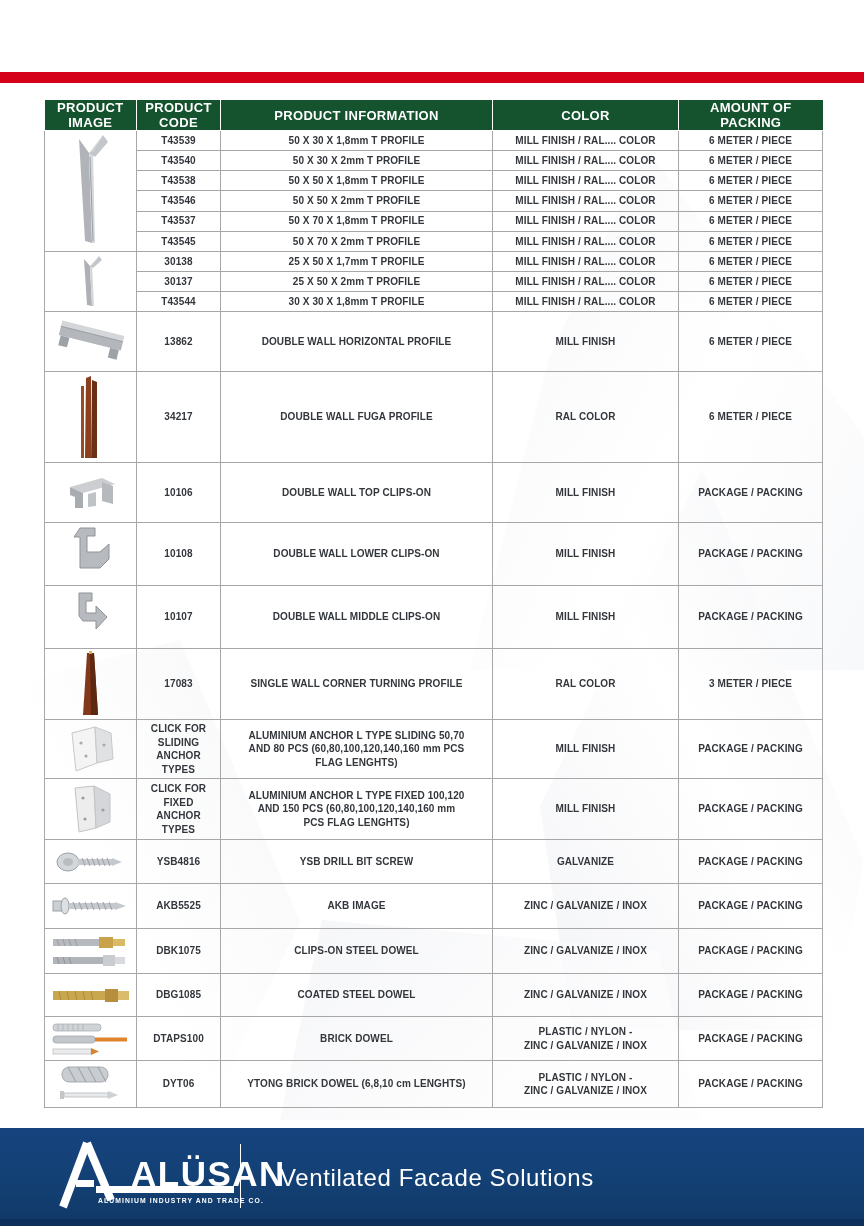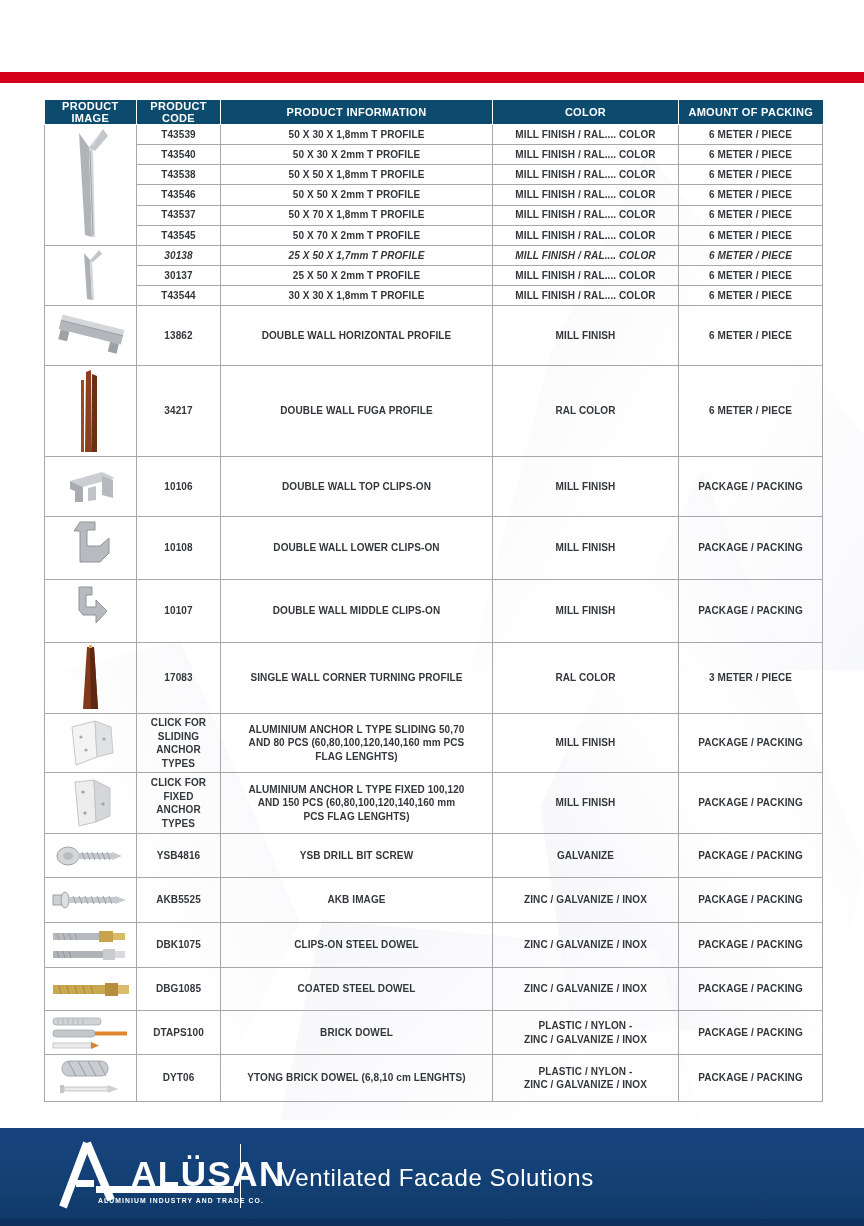--- a/index.html
+++ b/index.html
@@ -33,21 +33,21 @@
     display:inline; font-style:italic; font-weight:600; font-size:26px;
     color:#154a8e; letter-spacing:.2px; margin-left:6px;
   }
   .red-bar { position:absolute; z-index:2; top:72px; left:0; width:864px; height:11px; background:#d50019; }
 
   table.products {
     position:absolute; z-index:2; left:44px; top:100px; width:778px;
     border-collapse:collapse; table-layout:fixed;
   }
   table.products th {
-    background:#0c4a6e; color:#ffffff; font-size:11px; font-weight:bold;
+    background:#14532d; color:#ffffff; font-size:13px; font-weight:bold;
     height:22px; letter-spacing:.3px; border:1px solid #ffffff; border-top:none;
   }
   table.products th:first-child { border-left:none; }
   table.products th:last-child { border-right:none; }
   table.products td {
     border:1px solid #a7a7a7; font-size:10px; color:#33373c;
     text-align:center; vertical-align:middle; padding:2px 4px;
     white-space:pre-line; line-height:1.35; letter-spacing:.1px;
     background:transparent; font-weight:bold;
   }
@@ -141,21 +141,21 @@
           <td>50 X 70 X 1,8mm T PROFILE</td>
           <td>MILL FINISH / RAL.... COLOR</td>
           <td>6 METER / PIECE</td>
         </tr>
         <tr style="height: 20px;">
           <td>T43545</td>
           <td>50 X 70 X 2mm T PROFILE</td>
           <td>MILL FINISH / RAL.... COLOR</td>
           <td>6 METER / PIECE</td>
         </tr>
-        <tr style="height: 20px; font-style: italic;">
+        <tr style="height: 20px;">
           <td rowspan="3" class="img-cell"><svg width="30" height="54" viewBox="0 0 30 54">
               <polygon points="8,4 14,11 16,51 11,50" fill="#adb1b6"></polygon>
               <polygon points="23,1 16,10 18,51 16,51 14,11" fill="#d4d6d9"></polygon>
               <polygon points="14,11 16,10 23,1 26,5 17,13" fill="#c2c5c9"></polygon>
             </svg></td>
           <td>30138</td>
           <td>25 X 50 X 1,7mm T PROFILE</td>
           <td>MILL FINISH / RAL.... COLOR</td>
           <td>6 METER / PIECE</td>
         </tr>

